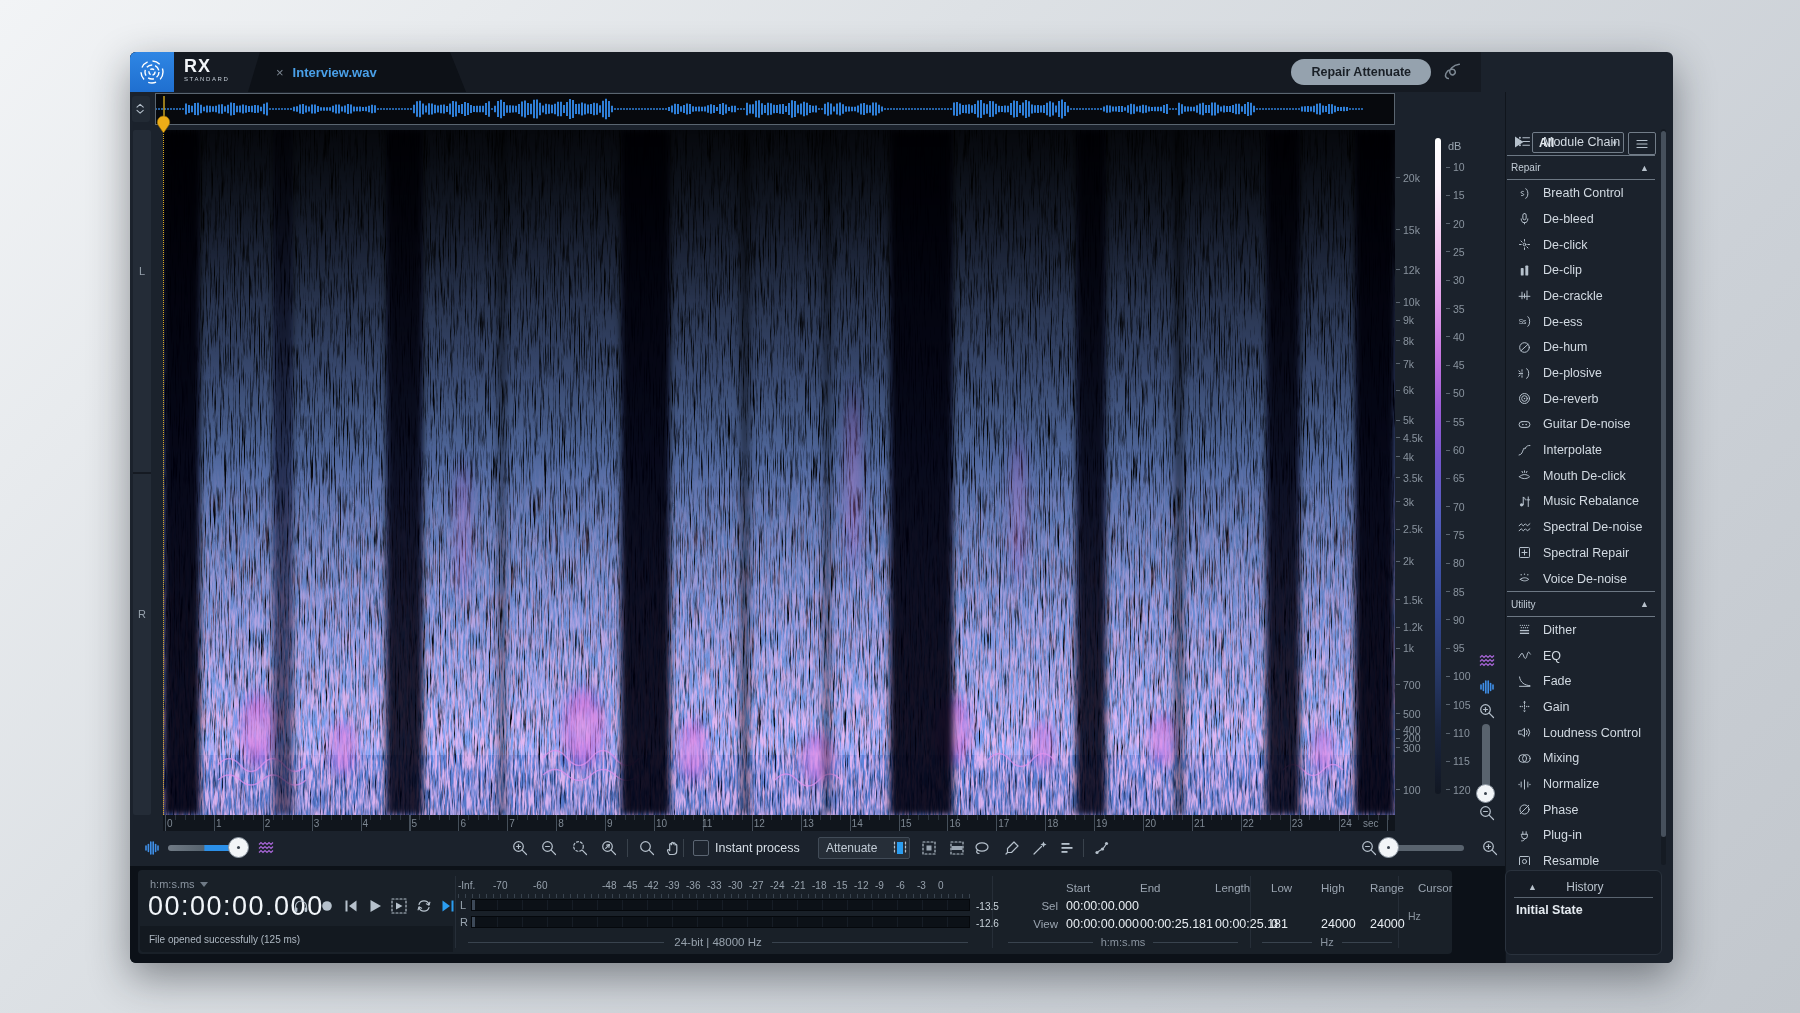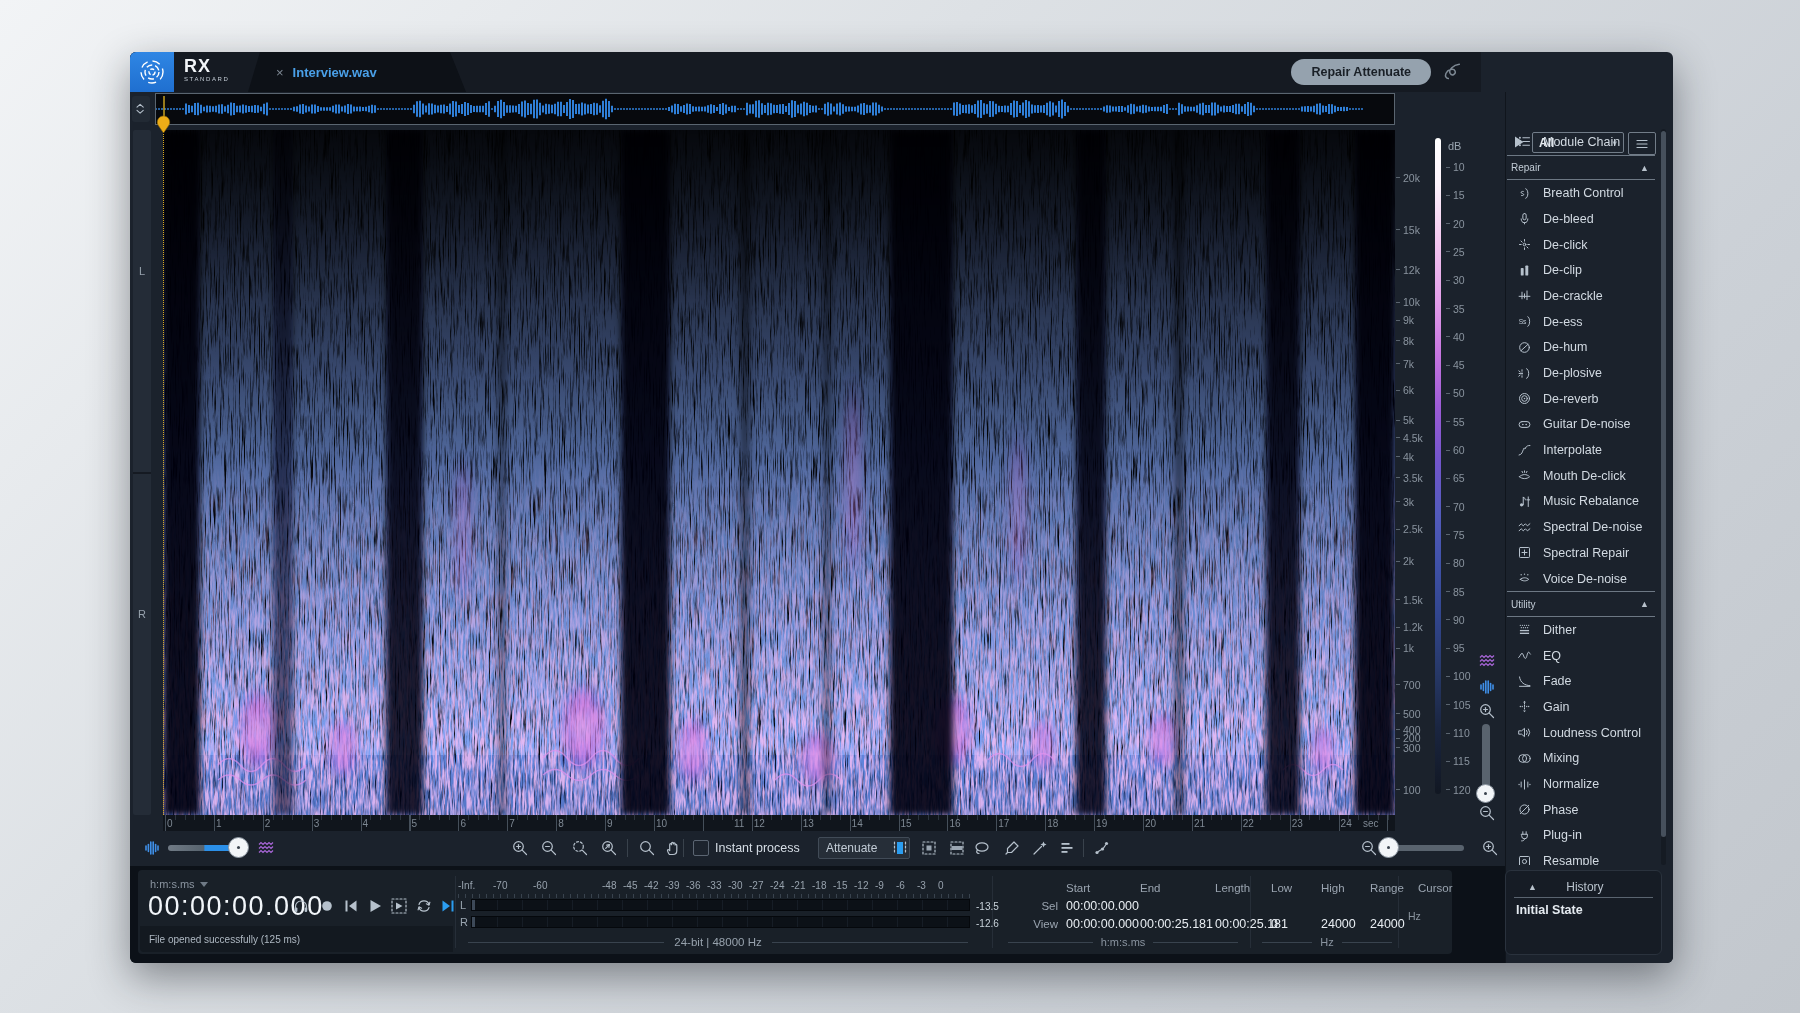--- a/index.html
+++ b/index.html
@@ -506,21 +506,21 @@
         <span style="left: 52.9px;">1</span>
         <span style="left: 101.8px;">2</span>
         <span style="left: 150.7px;">3</span>
         <span style="left: 199.6px;">4</span>
         <span style="left: 248.5px;">5</span>
         <span style="left: 297.4px;">6</span>
         <span style="left: 346.3px;">7</span>
         <span style="left: 395.2px;">8</span>
         <span style="left: 444.1px;">9</span>
         <span style="left: 493px;">10</span>
-        <span style="left: 571px;">11</span>
+        <span style="left: 539px;">11</span>
         <span style="left: 590.8px;">12</span>
         <span style="left: 639.7px;">13</span>
         <span style="left: 688.6px;">14</span>
         <span style="left: 737.5px;">15</span>
         <span style="left: 786.4px;">16</span>
         <span style="left: 835.3px;">17</span>
         <span style="left: 884.2px;">18</span>
         <span style="left: 933.1px;">19</span>
         <span style="left: 982px;">20</span>
         <span style="left: 1030.9px;">21</span>

